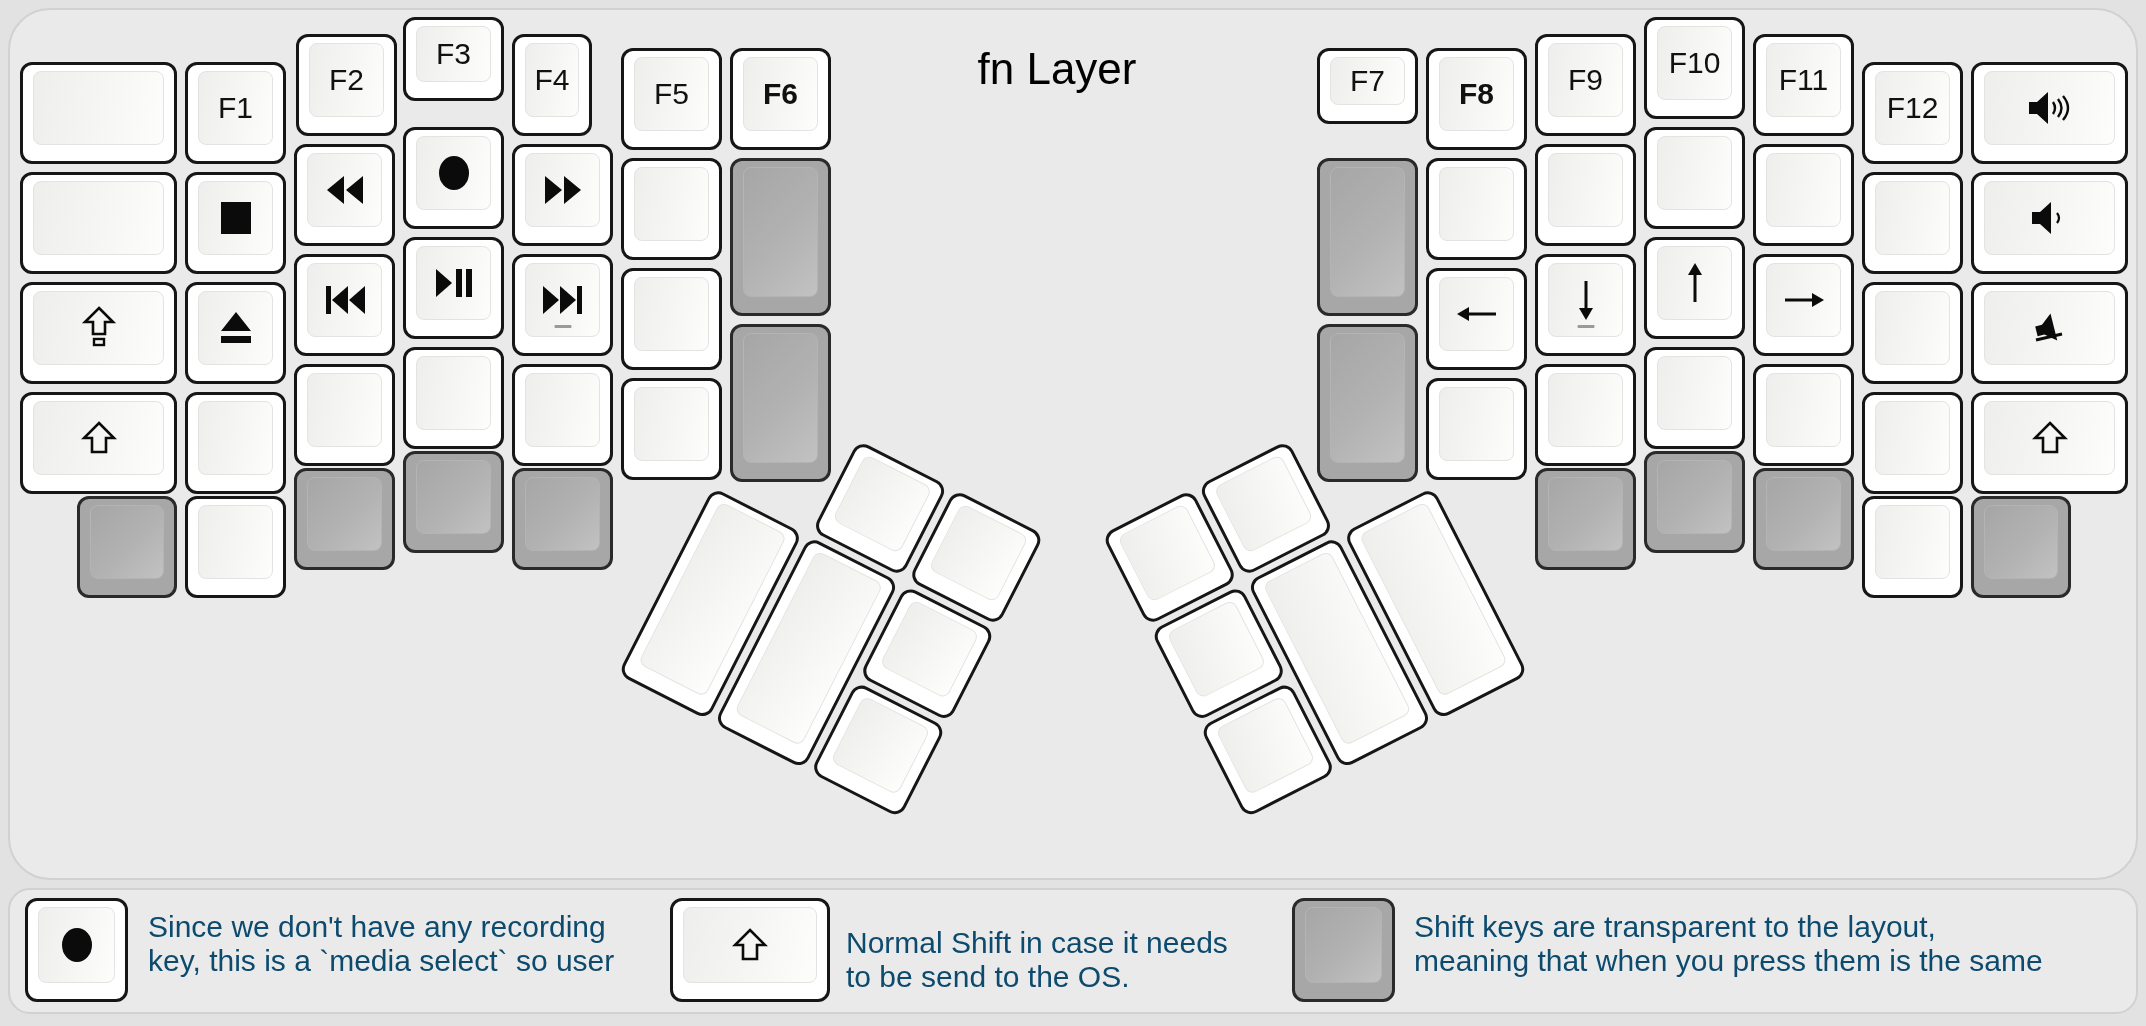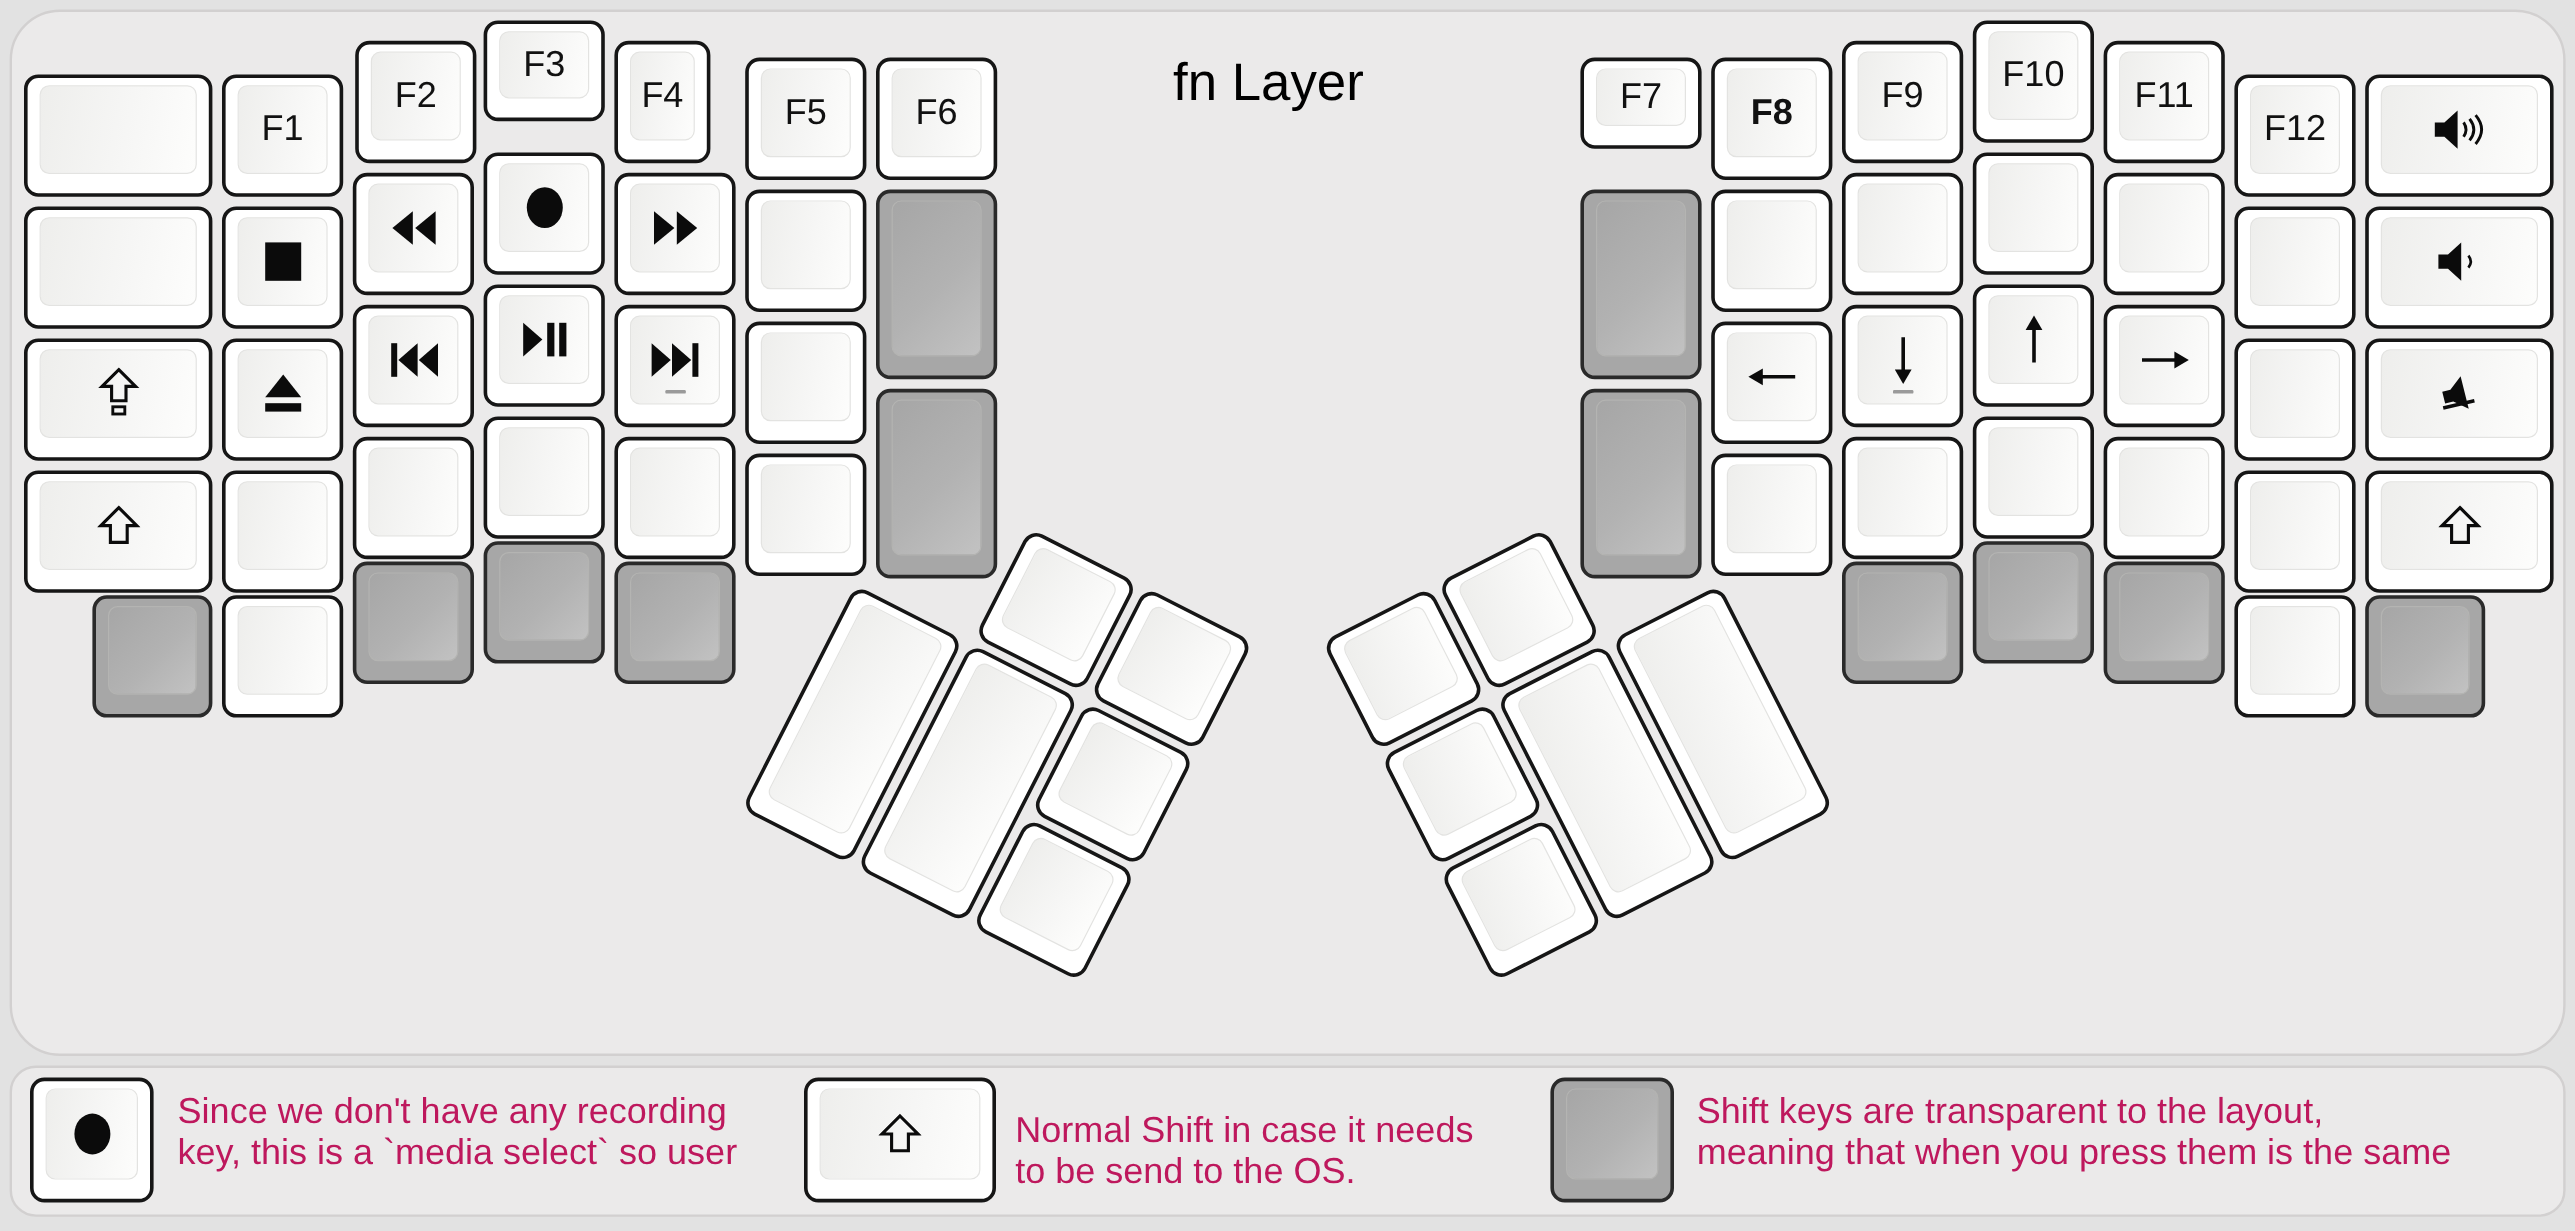--- a/index.html
+++ b/index.html
@@ -36,21 +36,21 @@
   }
   .klabel{font-size:30px;color:#111;line-height:1;}
   .icon{display:flex;align-items:center;justify-content:center;}
   .icon svg{display:block;}
   .dash{
     position:absolute;left:50%;transform:translateX(-50%);bottom:8px;
     width:17px;height:3px;background:#9a9a9a;border-radius:1px;
   }
   .thumb-cluster{position:absolute;width:330px;height:330px;}
   .legend-text{
-    position:absolute;top:0;font-size:30px;line-height:33.5px;color:#be185d;
+    position:absolute;top:0;font-size:30px;line-height:33.5px;color:#0c4a6e;
     white-space:nowrap;
   }
 </style>
 </head>
 <body>
 
 <div class="panel" id="kb-panel"></div>
 <div class="panel" id="legend-panel"></div>
 
 <div id="page-title">fn Layer</div>
@@ -217,21 +217,21 @@
     </div>
     <div class="key" style="left: 621px; top: 158px; width: 101px; height: 102px;">
       <div class="cap"></div>
     </div>
     <div class="key" style="left: 621px; top: 268px; width: 101px; height: 102px;">
       <div class="cap"></div>
     </div>
     <div class="key" style="left: 621px; top: 378px; width: 101px; height: 102px;">
       <div class="cap"></div>
     </div>
-    <div class="key" style="left: 730px; top: 48px; width: 101px; height: 102px;">
+    <div class="key" style="left: 730px; top: 48px; width: 101px; height: 102px; font-weight: bold;">
       <div class="cap">
         <span class="klabel">F6</span>
       </div>
     </div>
     <div class="key gray" style="left: 730px; top: 158px; width: 101px; height: 158px;">
       <div class="cap"></div>
     </div>
     <div class="key gray" style="left: 730px; top: 324px; width: 101px; height: 158px;">
       <div class="cap"></div>
     </div>

